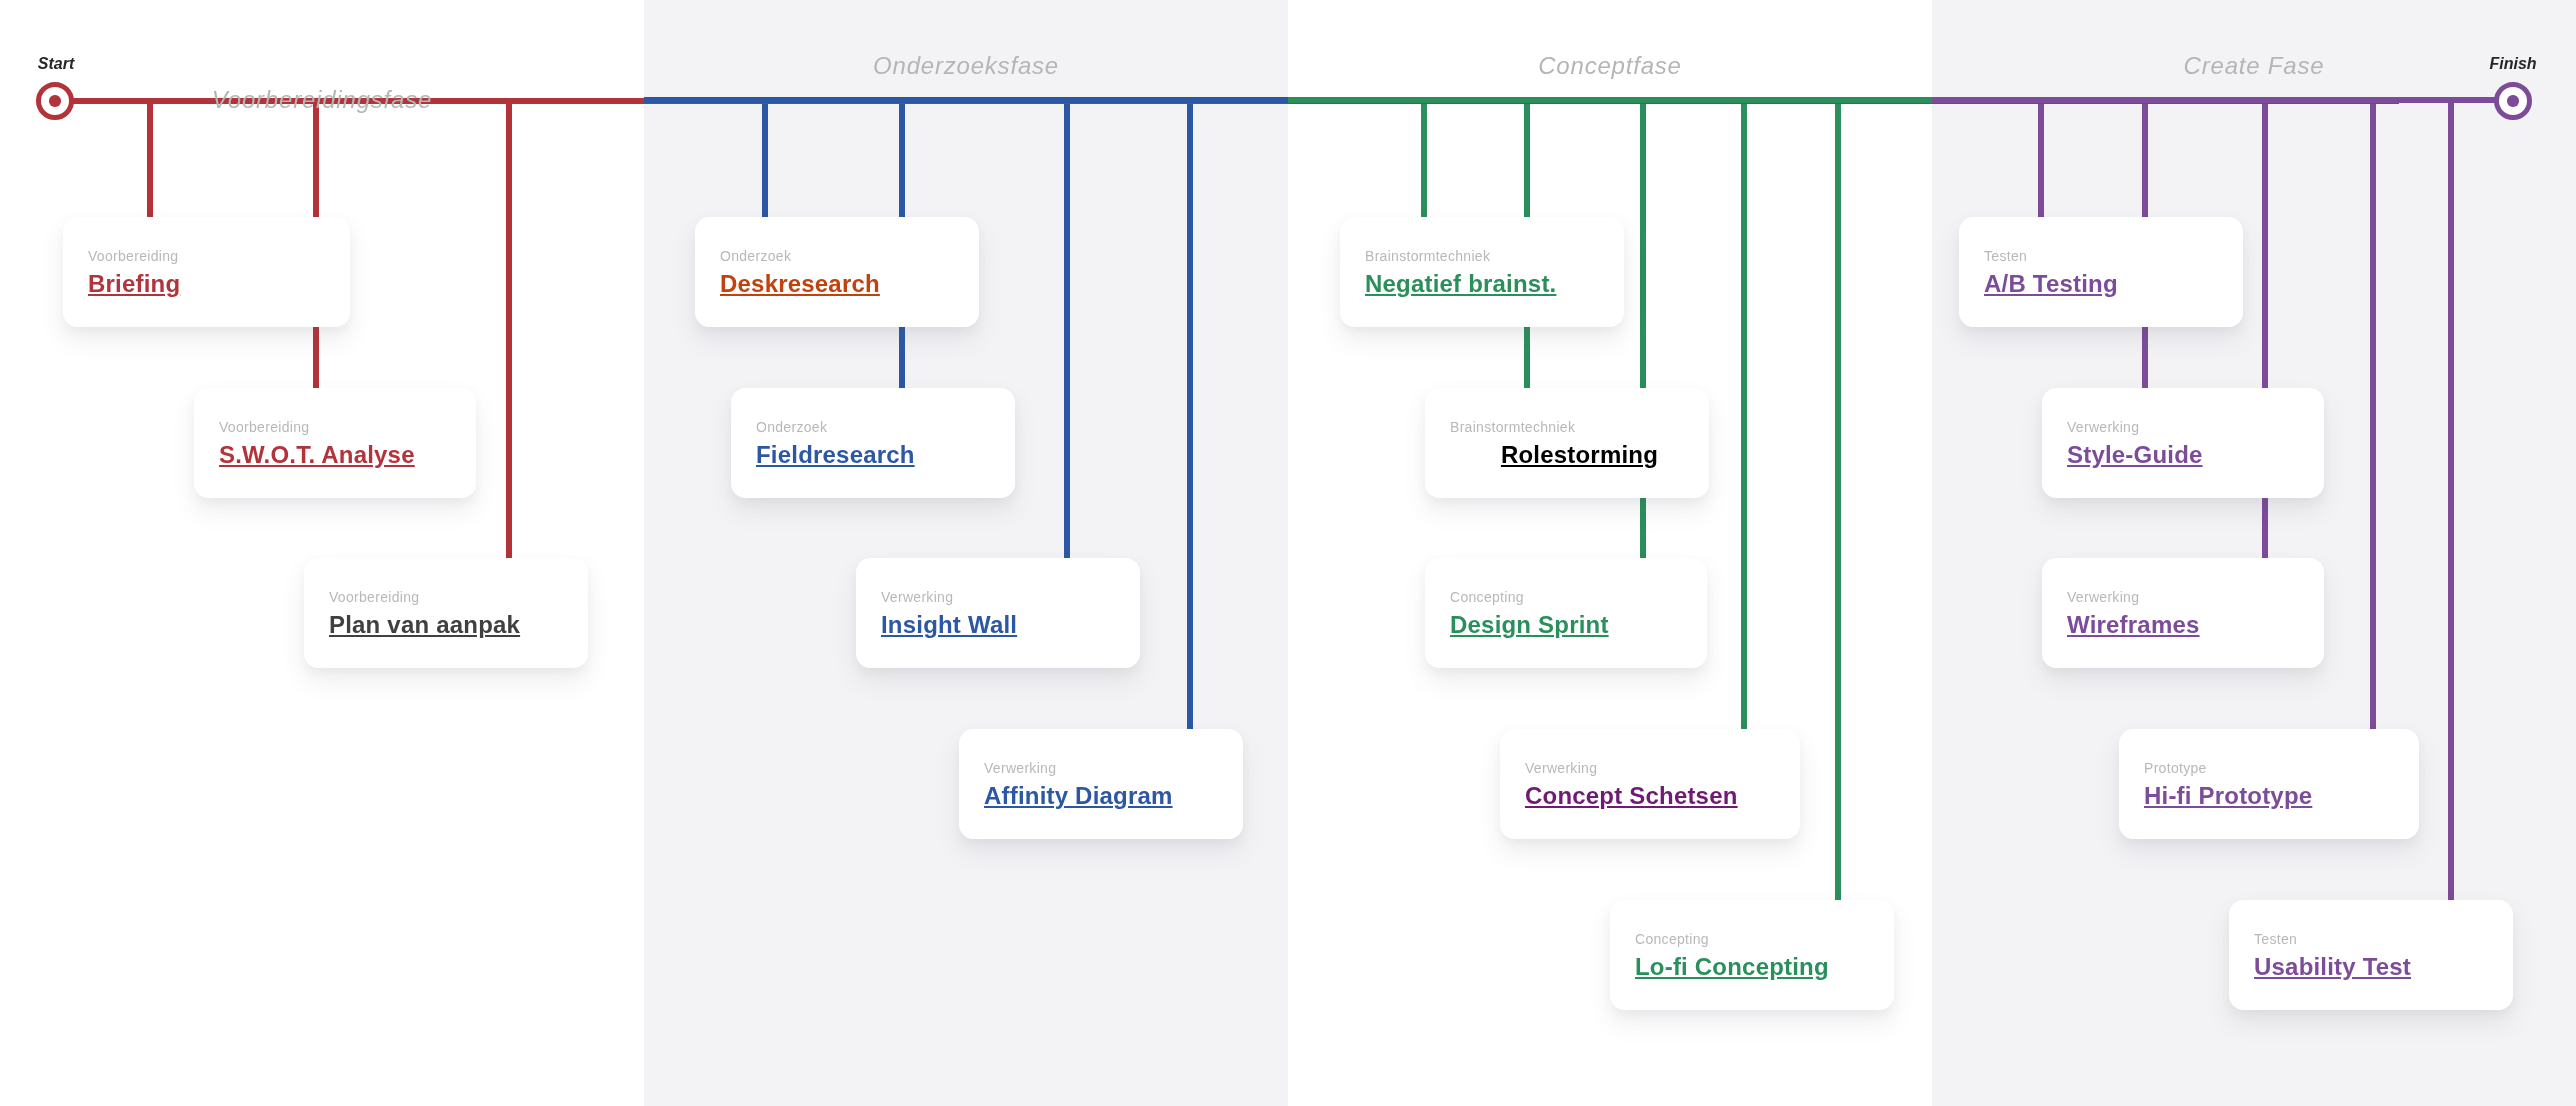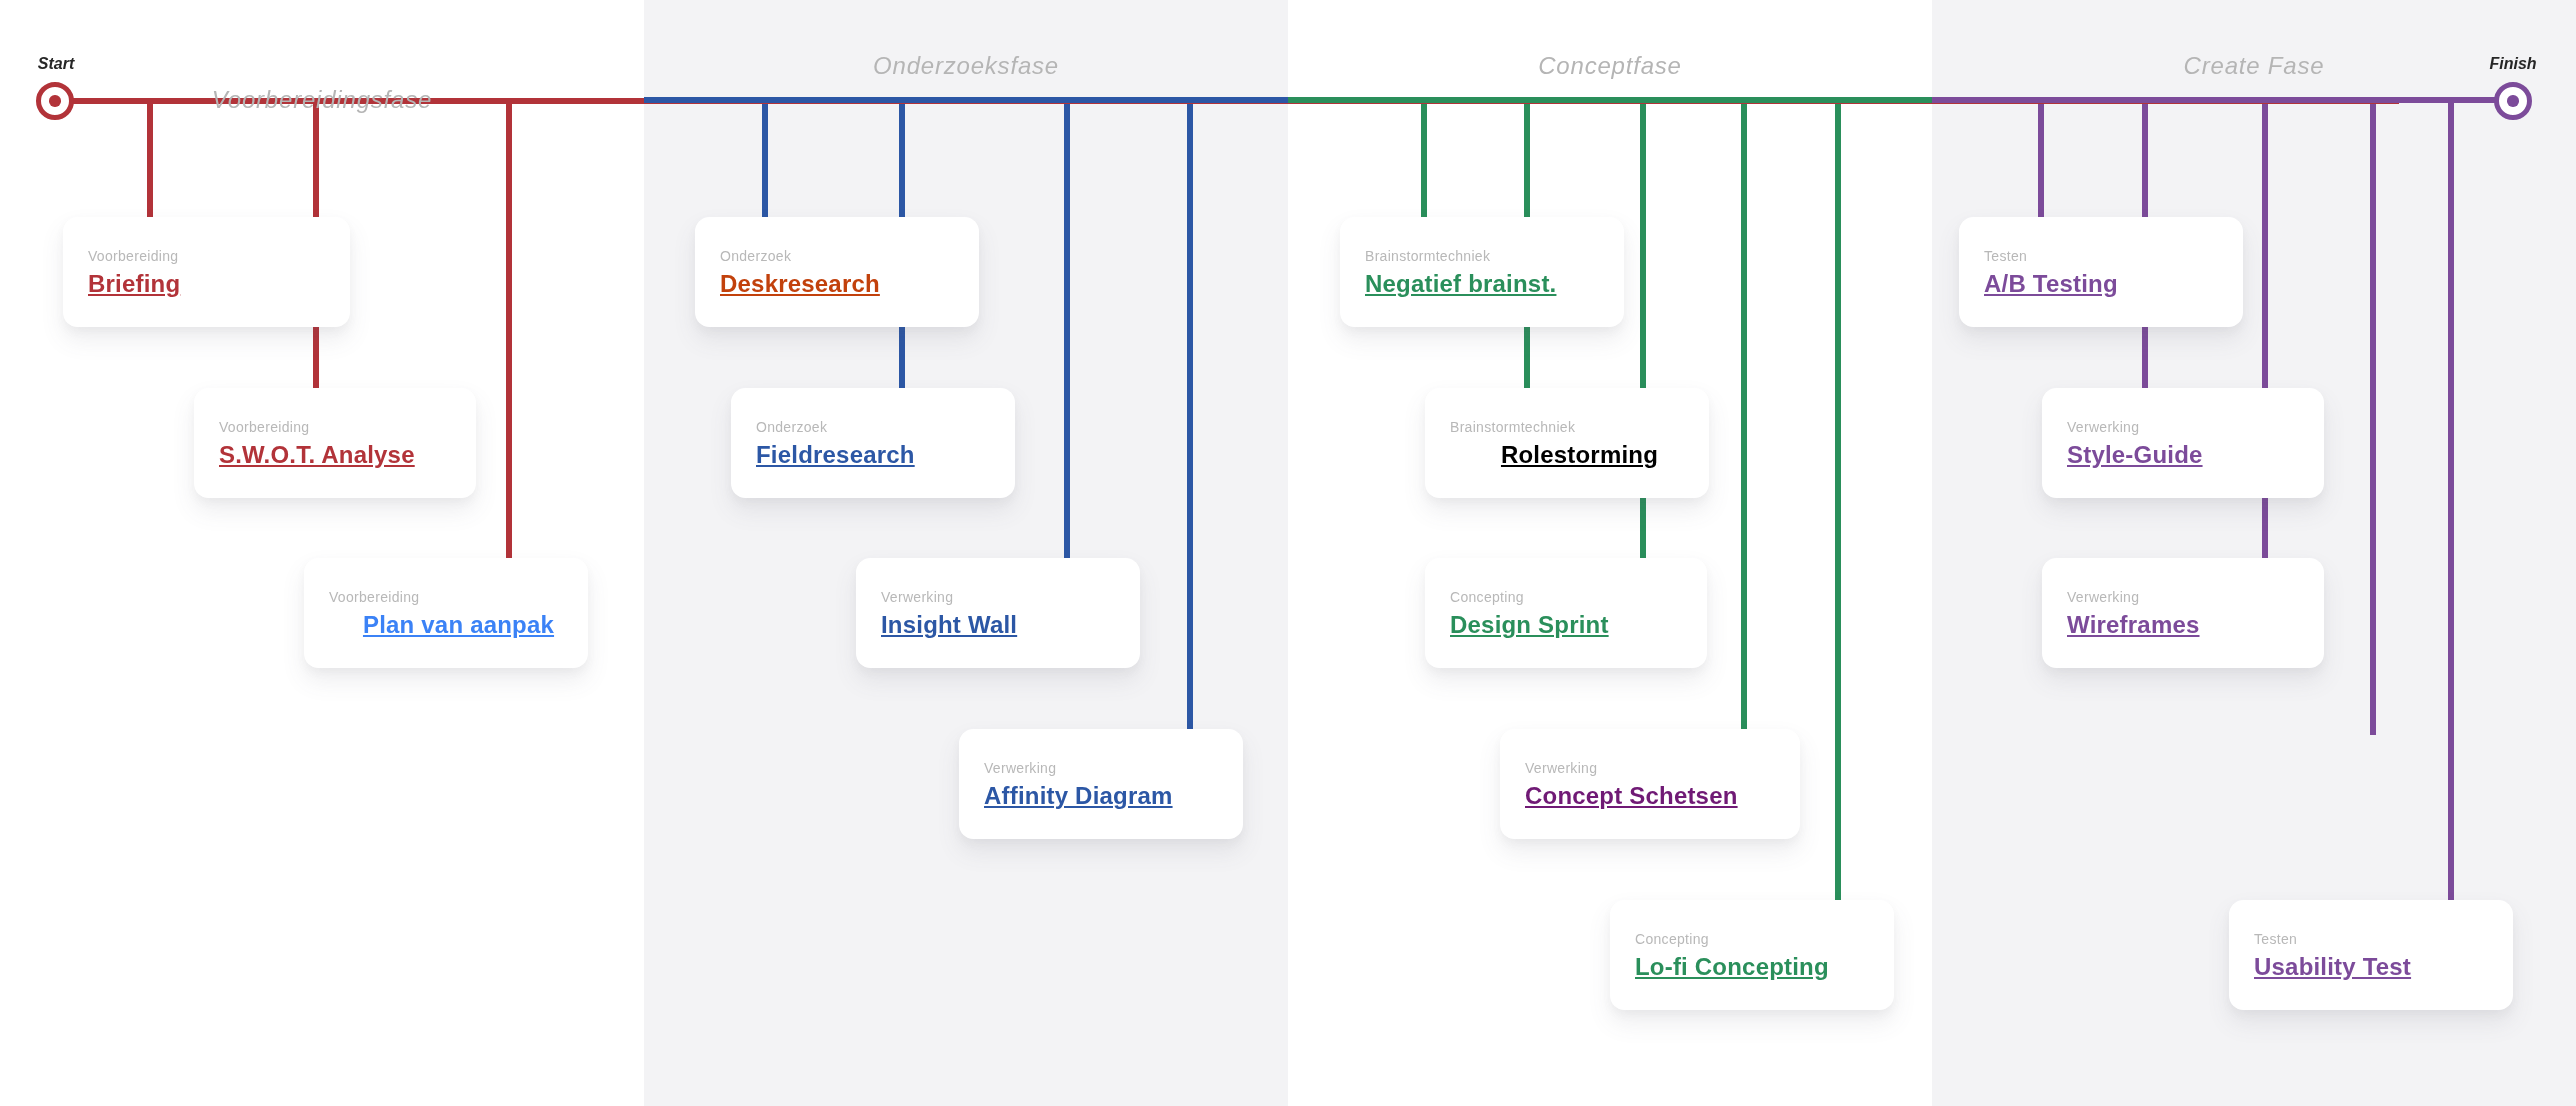--- a/index.html
+++ b/index.html
@@ -66,21 +66,21 @@
       <div class="ttl" style="color: rgb(178, 51, 57);">Briefing</div>
     </div>
     <div class="vline" style="left: 313px; top: 101px; width: 6.2px; height: 293px; background: rgb(178, 51, 57);"></div>
     <div class="card" style="left: 194px; top: 388px; width: 282px; height: 110px;">
       <div class="cat">Voorbereiding</div>
       <div class="ttl" style="color: rgb(178, 51, 57);">S.W.O.T. Analyse</div>
     </div>
     <div class="vline" style="left: 506px; top: 101px; width: 6.2px; height: 463px; background: rgb(178, 51, 57);"></div>
     <div class="card" style="left: 304px; top: 558px; width: 284px; height: 110px;">
       <div class="cat">Voorbereiding</div>
-      <div class="ttl" style="color: #3b82f6; text-align: center;">Plan van aanpak</div>
+      <div class="ttl" style="color: #404040;">Plan van aanpak</div>
     </div>
     <div class="phase-bg" style="left: 644px; width: 644px; background: rgb(243, 243, 245);"></div>
     <div class="phase-title" style="left: 966px; top: 52px;">Onderzoeksfase</div>
     <div class="hline" style="left: 644px; top: 97px; width: 644px; height: 6.2px; background: rgb(44, 87, 165);"></div>
     <div class="vline" style="left: 762px; top: 101px; width: 6.2px; height: 122px; background: rgb(44, 87, 165);"></div>
     <div class="card" style="left: 695px; top: 217px; width: 284px; height: 110px;">
       <div class="cat">Onderzoek</div>
       <div class="ttl" style="color: #c2410c;">Deskresearch</div>
     </div>
     <div class="vline" style="left: 899px; top: 101px; width: 6.2px; height: 293px; background: rgb(44, 87, 165);"></div>
@@ -138,20 +138,24 @@
     <div class="card" style="left: 2042px; top: 388px; width: 282px; height: 110px;">
       <div class="cat">Verwerking</div>
       <div class="ttl" style="color: rgb(124, 75, 154);">Style-Guide</div>
     </div>
     <div class="vline" style="left: 2262px; top: 101px; width: 6.2px; height: 463px; background: rgb(124, 75, 154);"></div>
     <div class="card" style="left: 2042px; top: 558px; width: 282px; height: 110px;">
       <div class="cat">Verwerking</div>
       <div class="ttl" style="color: rgb(124, 75, 154);">Wireframes</div>
     </div>
     <div class="vline" style="left: 2370px; top: 101px; width: 6.2px; height: 634px; background: rgb(124, 75, 154);"></div>
+    <div class="card" style="left: 2119px; top: 729px; width: 300px; height: 110px;">
+      <div class="cat">Prototype</div>
+      <div class="ttl" style="color: rgb(124, 75, 154);">Hi-fi Prototype</div>
+    </div>
     <div class="vline" style="left: 2448px; top: 101px; width: 6.2px; height: 805px; background: rgb(124, 75, 154);"></div>
     <div class="card" style="left: 2229px; top: 900px; width: 284px; height: 110px;">
       <div class="cat">Testen</div>
       <div class="ttl" style="color: rgb(124, 75, 154);">Usability Test</div>
     </div>
     <div class="hline" style="left: 55px; top: 98px; width: 2344px; height: 6.2px; background: rgb(178, 51, 57); z-index: 1;"></div>
   </div>
 
 
 </body></html>

